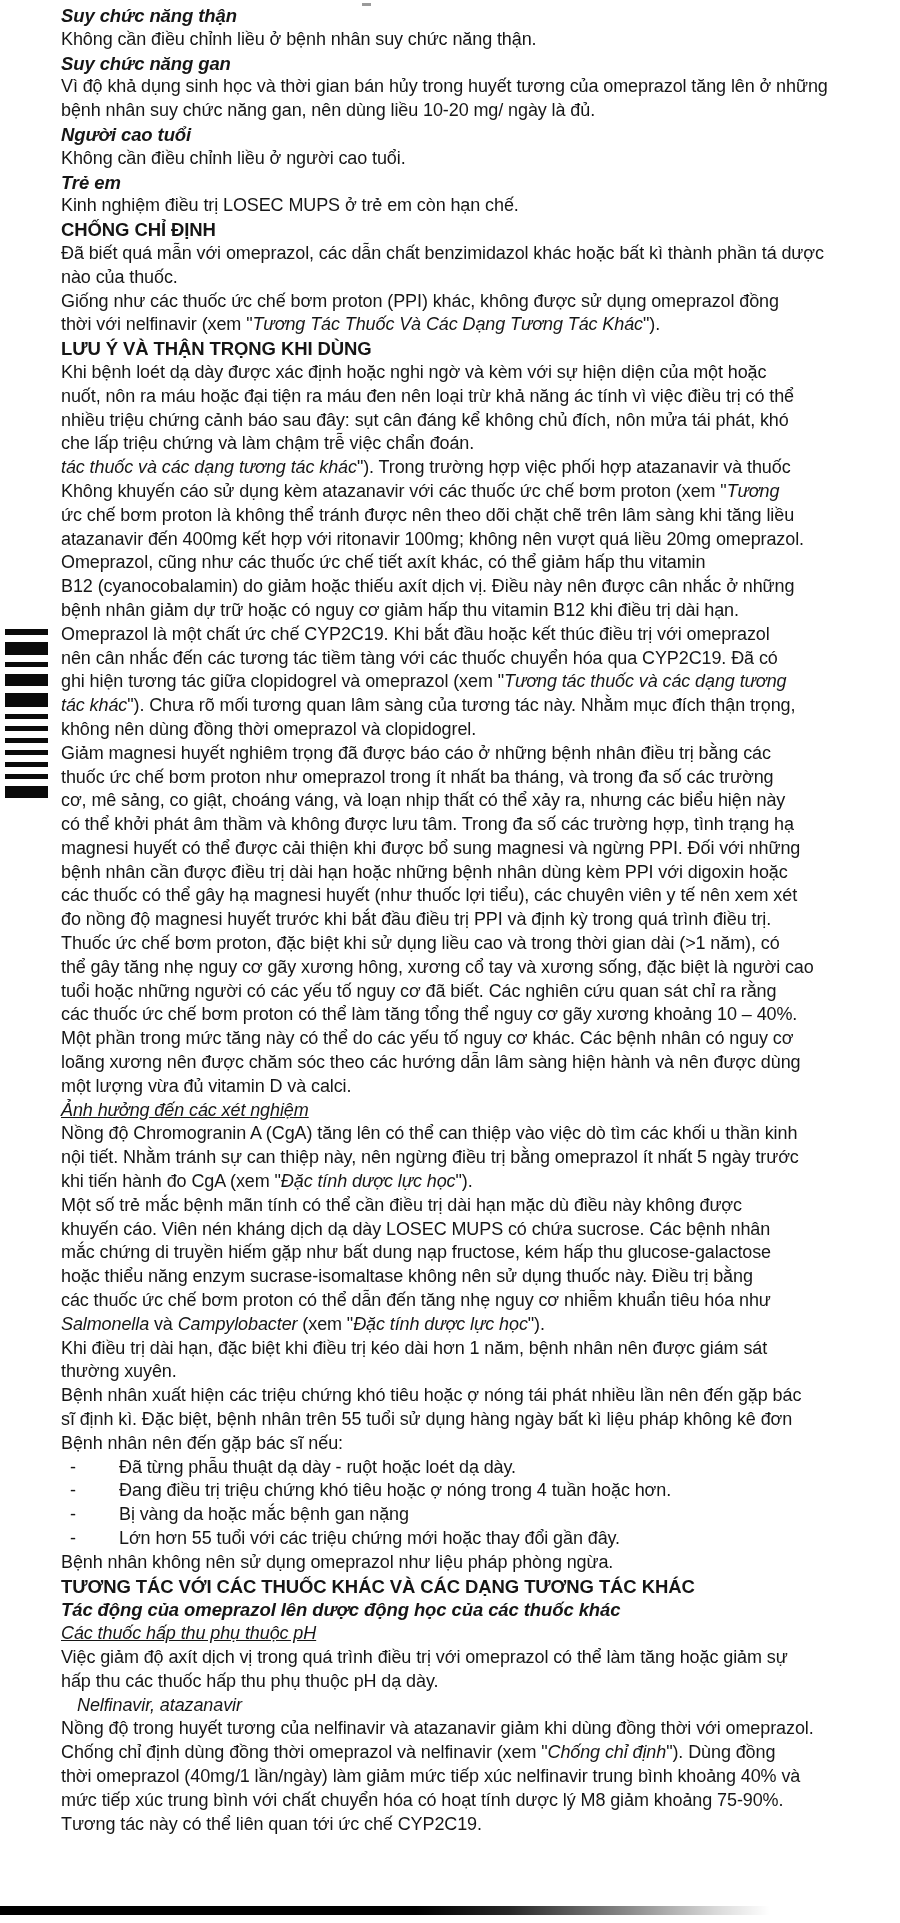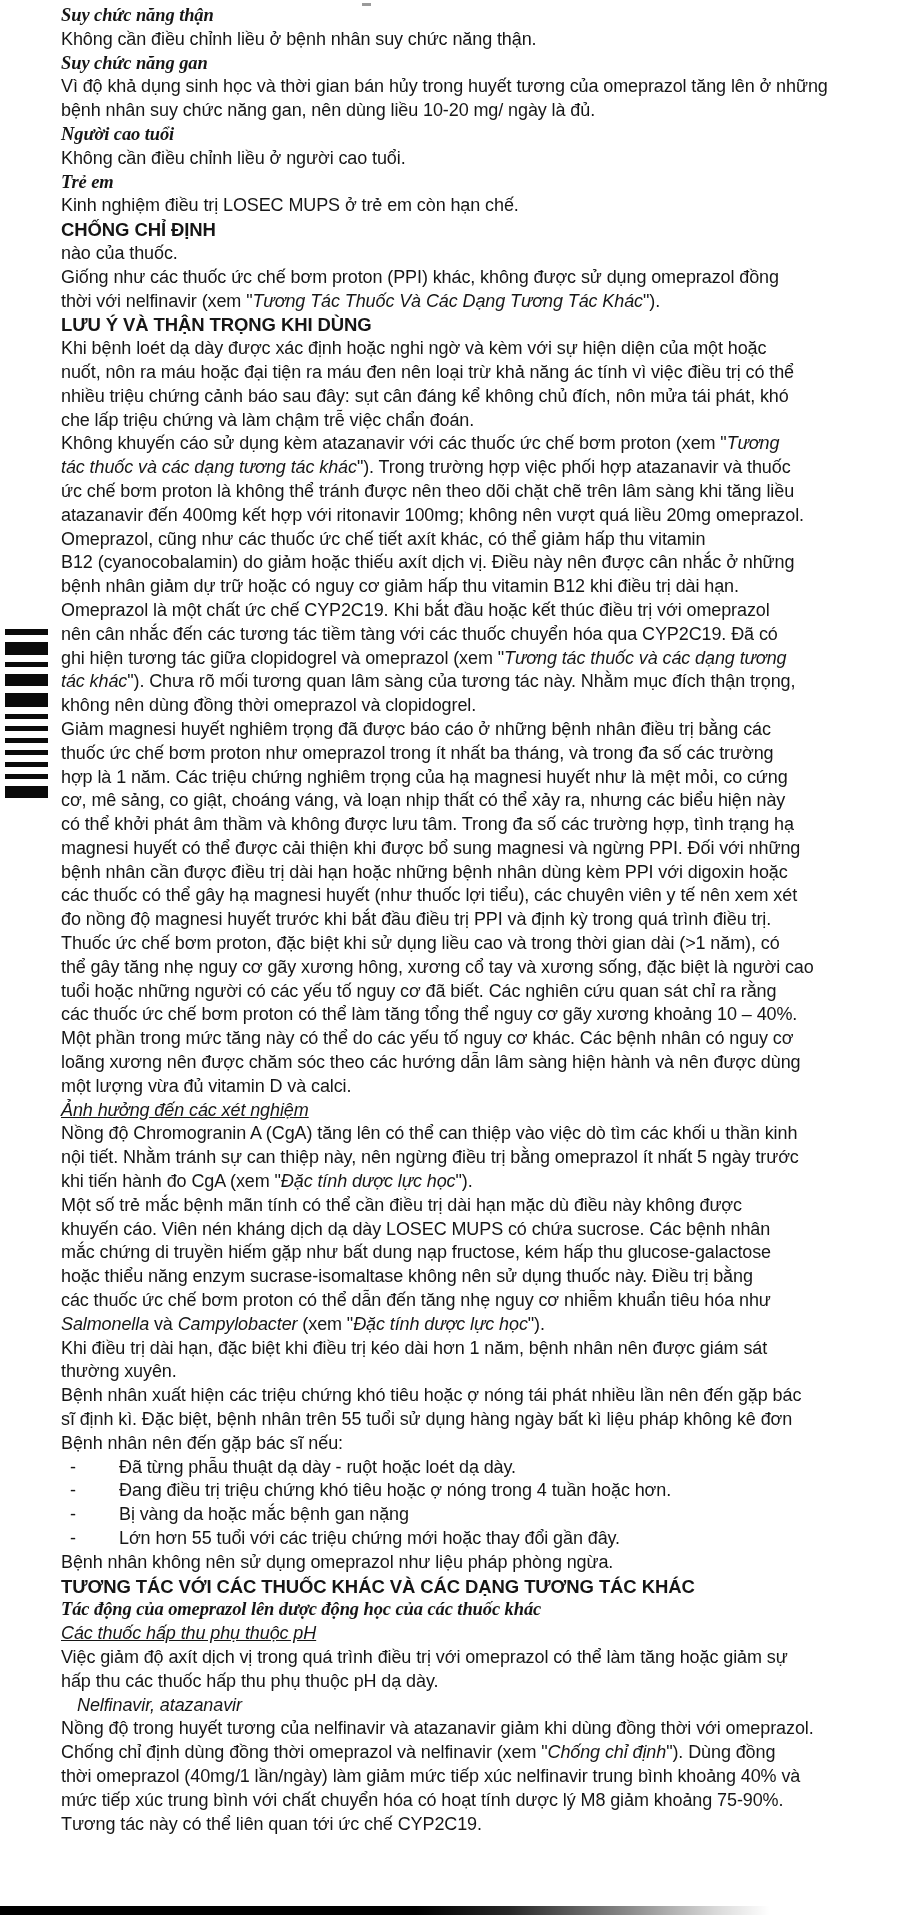--- a/index.html
+++ b/index.html
@@ -16,21 +16,21 @@
     left:61px;top:4px;
     width:785px;
   }
   .line{
     line-height:23.8px;
     font-size:18px;
     white-space:nowrap;
     letter-spacing:-0.1px;
   }
   .s-b{font-weight:bold;font-size:18.5px;}
-  .s-bi{font-weight:bold;font-style:italic;font-size:18.5px;font-family:Liberation Serif, serif;}
+  .s-bi{font-weight:bold;font-style:italic;font-size:18.5px;}
   .s-i{font-style:italic;margin-left:16px;}
   .s-iu{font-style:italic;text-decoration:underline;}
   .seg-i{font-style:italic;}
   .s-li .dash{display:inline-block;margin-left:9px;width:49px;}
   
   #reg-mark{
     position:absolute;
     left:5px;top:629px;
     width:43px;
     display:flex;flex-direction:column;
@@ -79,43 +79,43 @@
       <div class="line s-bi"><span>Suy chức năng thận</span></div>
       <div class="line s-p"><span>Không cần điều chỉnh liều ở bệnh nhân suy chức năng thận.</span></div>
       <div class="line s-bi"><span>Suy chức năng gan</span></div>
       <div class="line s-p"><span>Vì độ khả dụng sinh học và thời gian bán hủy trong huyết tương của omeprazol tăng lên ở những</span></div>
       <div class="line s-p"><span>bệnh nhân suy chức năng gan, nên dùng liều 10-20 mg/ ngày là đủ.</span></div>
       <div class="line s-bi"><span>Người cao tuổi</span></div>
       <div class="line s-p"><span>Không cần điều chỉnh liều ở người cao tuổi.</span></div>
       <div class="line s-bi"><span>Trẻ em</span></div>
       <div class="line s-p"><span>Kinh nghiệm điều trị LOSEC MUPS ở trẻ em còn hạn chế.</span></div>
       <div class="line s-b"><span>CHỐNG CHỈ ĐỊNH</span></div>
+      <div class="line s-p"><span>Đã biết quá mẫn với omeprazol, các dẫn chất benzimidazol khác hoặc bất kì thành phần tá dược</span></div>
       <div class="line s-p"><span>nào của thuốc.</span></div>
       <div class="line s-p"><span>Giống như các thuốc ức chế bơm proton (PPI) khác, không được sử dụng omeprazol đồng</span></div>
       <div class="line s-p"><span>thời với nelfinavir (xem "</span><span class="seg-i">Tương Tác Thuốc Và Các Dạng Tương Tác Khác</span><span>").</span></div>
       <div class="line s-b"><span>LƯU Ý VÀ THẬN TRỌNG KHI DÙNG</span></div>
       <div class="line s-p"><span>Khi bệnh loét dạ dày được xác định hoặc nghi ngờ và kèm với sự hiện diện của một hoặc</span></div>
       <div class="line s-p"><span>nuốt, nôn ra máu hoặc đại tiện ra máu đen nên loại trừ khả năng ác tính vì việc điều trị có thể</span></div>
       <div class="line s-p"><span>nhiều triệu chứng cảnh báo sau đây: sụt cân đáng kể không chủ đích, nôn mửa tái phát, khó</span></div>
       <div class="line s-p"><span>che lấp triệu chứng và làm chậm trễ việc chẩn đoán.</span></div>
+      <div class="line s-p"><span class="seg-i">tác thuốc và các dạng tương tác khác</span><span>"). Trong trường hợp việc phối hợp atazanavir và thuốc</span></div>
       <div class="line s-p"><span>Không khuyến cáo sử dụng kèm atazanavir với các thuốc ức chế bơm proton (xem "</span><span class="seg-i">Tương</span></div>
-      <div class="line s-p"><span class="seg-i">tác thuốc và các dạng tương tác khác</span><span>"). Trong trường hợp việc phối hợp atazanavir và thuốc</span></div>
       <div class="line s-p"><span>ức chế bơm proton là không thể tránh được nên theo dõi chặt chẽ trên lâm sàng khi tăng liều</span></div>
       <div class="line s-p"><span>atazanavir đến 400mg kết hợp với ritonavir 100mg; không nên vượt quá liều 20mg omeprazol.</span></div>
       <div class="line s-p"><span>Omeprazol, cũng như các thuốc ức chế tiết axít khác, có thể giảm hấp thu vitamin</span></div>
       <div class="line s-p"><span>B12 (cyanocobalamin) do giảm hoặc thiếu axít dịch vị. Điều này nên được cân nhắc ở những</span></div>
       <div class="line s-p"><span>bệnh nhân giảm dự trữ hoặc có nguy cơ giảm hấp thu vitamin B12 khi điều trị dài hạn.</span></div>
       <div class="line s-p"><span>Omeprazol là một chất ức chế CYP2C19. Khi bắt đầu hoặc kết thúc điều trị với omeprazol</span></div>
       <div class="line s-p"><span>nên cân nhắc đến các tương tác tiềm tàng với các thuốc chuyển hóa qua CYP2C19. Đã có</span></div>
       <div class="line s-p"><span>ghi hiện tương tác giữa clopidogrel và omeprazol (xem "</span><span class="seg-i">Tương tác thuốc và các dạng tương</span></div>
       <div class="line s-p"><span class="seg-i">tác khác</span><span>"). Chưa rõ mối tương quan lâm sàng của tương tác này. Nhằm mục đích thận trọng,</span></div>
       <div class="line s-p"><span>không nên dùng đồng thời omeprazol và clopidogrel.</span></div>
       <div class="line s-p"><span>Giảm magnesi huyết nghiêm trọng đã được báo cáo ở những bệnh nhân điều trị bằng các</span></div>
       <div class="line s-p"><span>thuốc ức chế bơm proton như omeprazol trong ít nhất ba tháng, và trong đa số các trường</span></div>
-      <div class="line s-p"><span>hợp là 1 năm. Các triệu chứng nghiêm trọng của hạ magnesi huyết như là mệt mỏi, co cứng</span></div>
       <div class="line s-p"><span>cơ, mê sảng, co giật, choáng váng, và loạn nhịp thất có thể xảy ra, nhưng các biểu hiện này</span></div>
       <div class="line s-p"><span>có thể khởi phát âm thầm và không được lưu tâm. Trong đa số các trường hợp, tình trạng hạ</span></div>
       <div class="line s-p"><span>magnesi huyết có thể được cải thiện khi được bổ sung magnesi và ngừng PPI. Đối với những</span></div>
       <div class="line s-p"><span>bệnh nhân cần được điều trị dài hạn hoặc những bệnh nhân dùng kèm PPI với digoxin hoặc</span></div>
       <div class="line s-p"><span>các thuốc có thể gây hạ magnesi huyết (như thuốc lợi tiểu), các chuyên viên y tế nên xem xét</span></div>
       <div class="line s-p"><span>đo nồng độ magnesi huyết trước khi bắt đầu điều trị PPI và định kỳ trong quá trình điều trị.</span></div>
       <div class="line s-p"><span>Thuốc ức chế bơm proton, đặc biệt khi sử dụng liều cao và trong thời gian dài (&gt;1 năm), có</span></div>
       <div class="line s-p"><span>thể gây tăng nhẹ nguy cơ gãy xương hông, xương cổ tay và xương sống, đặc biệt là người cao</span></div>
       <div class="line s-p"><span>tuổi hoặc những người có các yếu tố nguy cơ đã biết. Các nghiên cứu quan sát chỉ ra rằng</span></div>
       <div class="line s-p"><span>các thuốc ức chế bơm proton có thể làm tăng tổng thể nguy cơ gãy xương khoảng 10 – 40%.</span></div>

